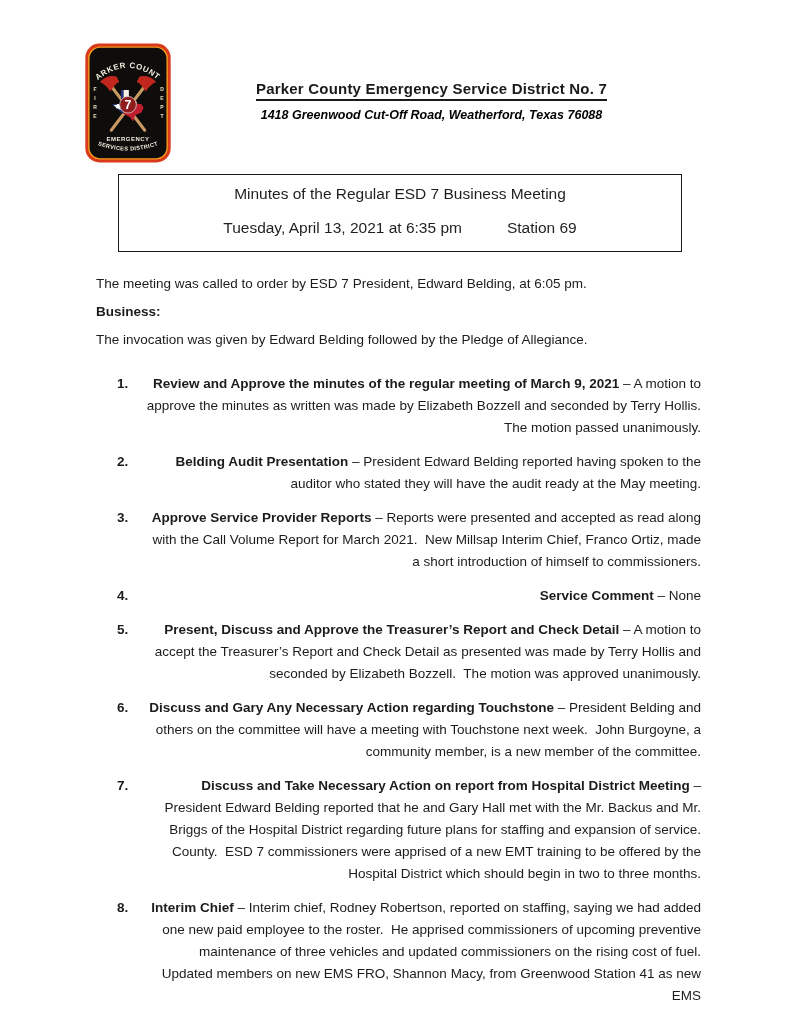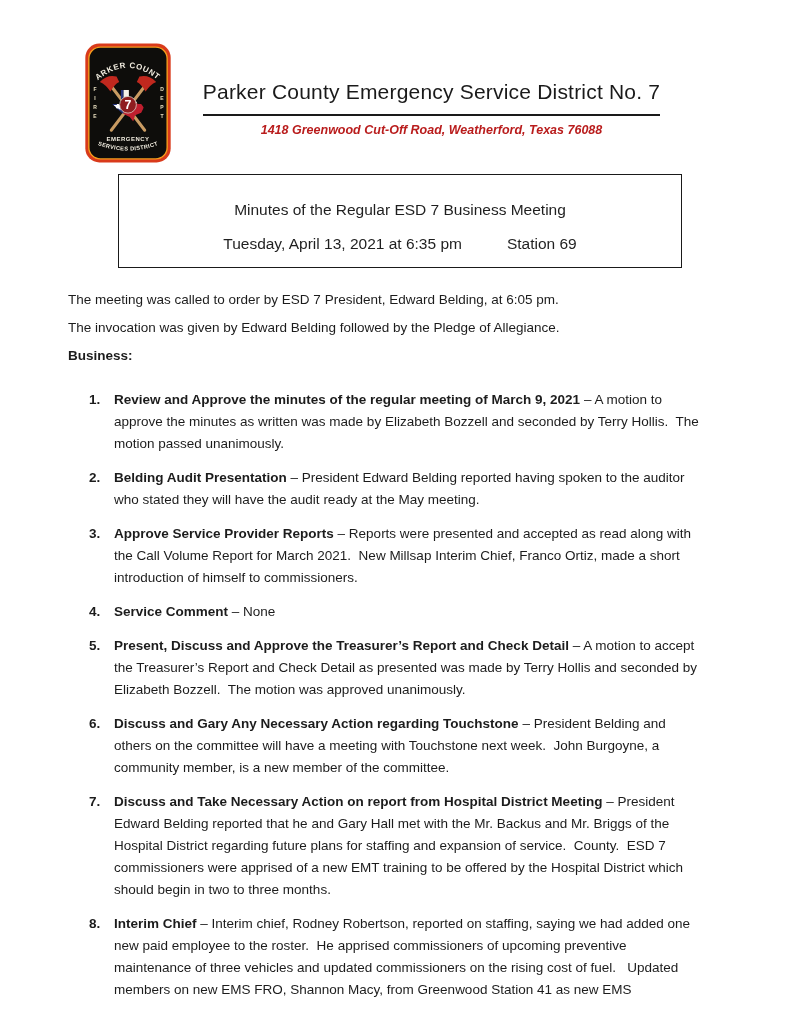--- a/index.html
+++ b/index.html
@@ -15,42 +15,42 @@
   .logo { width:88px; height:122px; position:relative; flex:none; }
   .logo svg { width:100%; height:100%; display:block; }
   .logo .side {
     position:absolute; writing-mode:vertical-rl; text-orientation:upright;
     color:#e8dfc0; font-size:5px; font-weight:bold; letter-spacing:3px; line-height:1;
   }
   .side-left  { left:8px;  top:44px; }
   .side-right { right:8px; top:44px; }
   .header-text { flex:1; text-align:center; padding:38px 70px 0 10px; }
   .doc-title {
-    display:inline-block; font-size:21px; font-weight:normal; color:#1a1a1a;
-    border-bottom:2.5px solid #1a1a1a; padding-bottom:10px; letter-spacing:0.2px;
+    display:inline-block; font-size:15px; font-weight:bold; color:#1a1a1a;
+    border-bottom:2.5px solid #1a1a1a; padding-bottom:2px; letter-spacing:0.2px;
     white-space:nowrap;
   }
   .doc-address {
-    margin-top:7px; font-size:12.5px; font-weight:bold; font-style:italic; color:#b91c1c;
+    margin-top:7px; font-size:12.5px; font-weight:bold; font-style:italic; color:#000000;
   }
   
   .meeting-box {
     width:564px; margin:10px 0 0 118px; border:1.6px solid #1a1a1a;
-    text-align:center; padding:26px 10px 14px 10px; font-size:15.5px; color:#1f1f1f;
+    text-align:center; padding:10px 10px 14px 10px; font-size:15.5px; color:#1f1f1f;
   }
   .meeting-box .bx-line1 { margin-bottom:16px; }
   .meeting-box .bx-gap { display:inline-block; width:45px; }
   
-  .body-text { padding:21px 90px 0 68px; font-size:13.5px; line-height:22px; }
+  .body-text { padding:21px 90px 0 96px; font-size:13.5px; line-height:22px; }
   .para { white-space:pre-wrap; margin-bottom:6px; }
   .bold { font-weight:bold; }
   .biz-list { padding-left:21px; margin-top:22px; }
   .item { display:flex; margin-bottom:12px; }
   .item .num { width:25px; flex:none; font-weight:bold; }
-  .item .itext { flex:1; white-space:pre-wrap; }
+  .item .itext { flex:1; white-space:pre-wrap;text-align:right; }
   .item .lead { font-weight:bold; }
 </style>
 </head>
 <body>
 
 <div class="page">
 
   <div class="header">
     <div class="logo">
       <svg viewBox="0 0 100 138">
@@ -105,22 +105,22 @@
 
   <div class="meeting-box">
     <div class="bx-line1">Minutes of the Regular ESD 7 Business Meeting</div>
     <div class="bx-line2">
       <span>Tuesday, April 13, 2021 at 6:35 pm</span><span class="bx-gap"></span><span>Station 69</span>
     </div>
   </div>
 
   <div class="body-text">
     <p class="para">The meeting was called to order by ESD 7 President, Edward Belding, at 6:05 pm.</p>
+    <p class="para bold">Business:</p>
     <p class="para">The invocation was given by Edward Belding followed by the Pledge of Allegiance.</p>
-    <p class="para bold">Business:</p>
 
     <div class="biz-list">
 
       <div class="item">
         <span class="num">1.</span>
         <p class="itext"><span class="lead">Review and Approve the minutes of the regular meeting of March 9, 2021</span><span> – A motion to approve the minutes as written was made by Elizabeth Bozzell and seconded by Terry Hollis.  The motion passed unanimously.</span></p>
       </div>
 
       <div class="item">
         <span class="num">2.</span>

